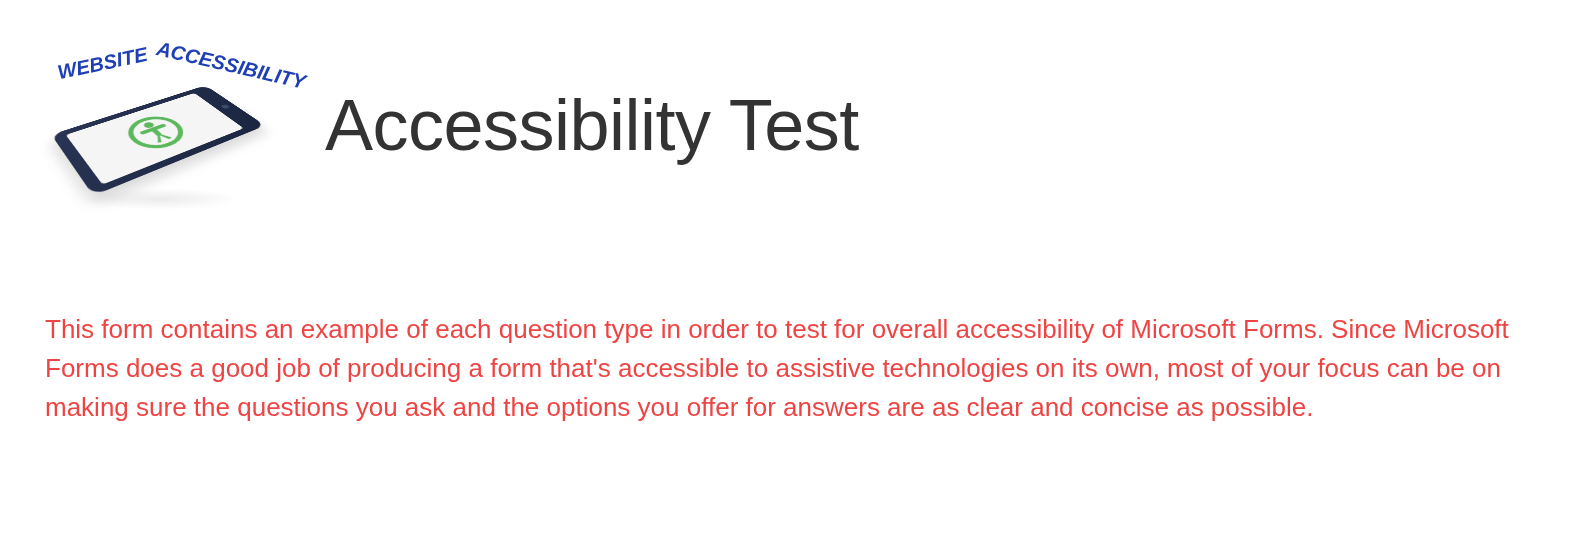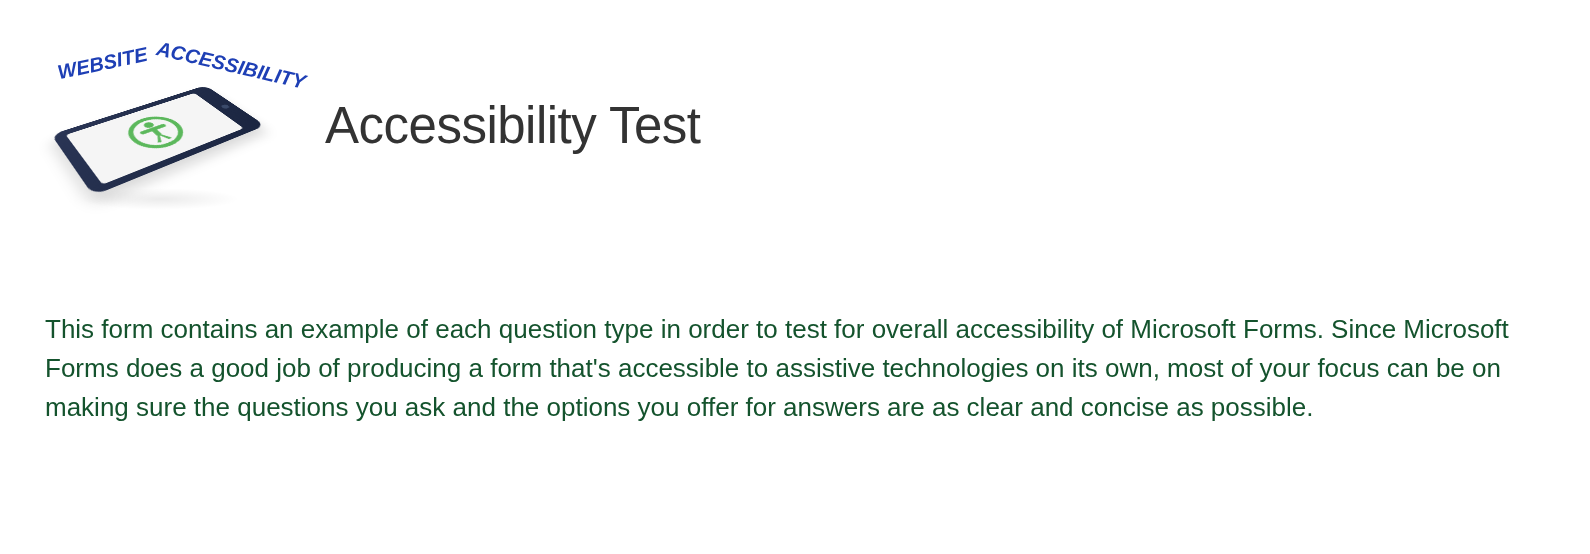--- a/index.html
+++ b/index.html
@@ -93,29 +93,29 @@
     .shadow-ellipse {
       position: absolute;
       bottom: 0px;
       left: 35px;
       width: 160px;
       height: 22px;
       background: radial-gradient(ellipse, rgba(0,0,0,0.08) 0%, transparent 70%);
       border-radius: 50%;
     }
     .title {
-      font-size: 51px;
+      font-size: 72px;
       font-weight: 400;
       color: #333333;
       letter-spacing: -0.5px;
     }
     .description {
       font-size: 26px;
       line-height: 1.5;
-      color: #14532d;
+      color: #ef4444;
       font-weight: 400;
       max-width: 1490px;
     }
   </style>
 </head>
 <body>
 
 <div class="header">
   <div class="logo-container">
     <div class="shadow-ellipse"></div>

